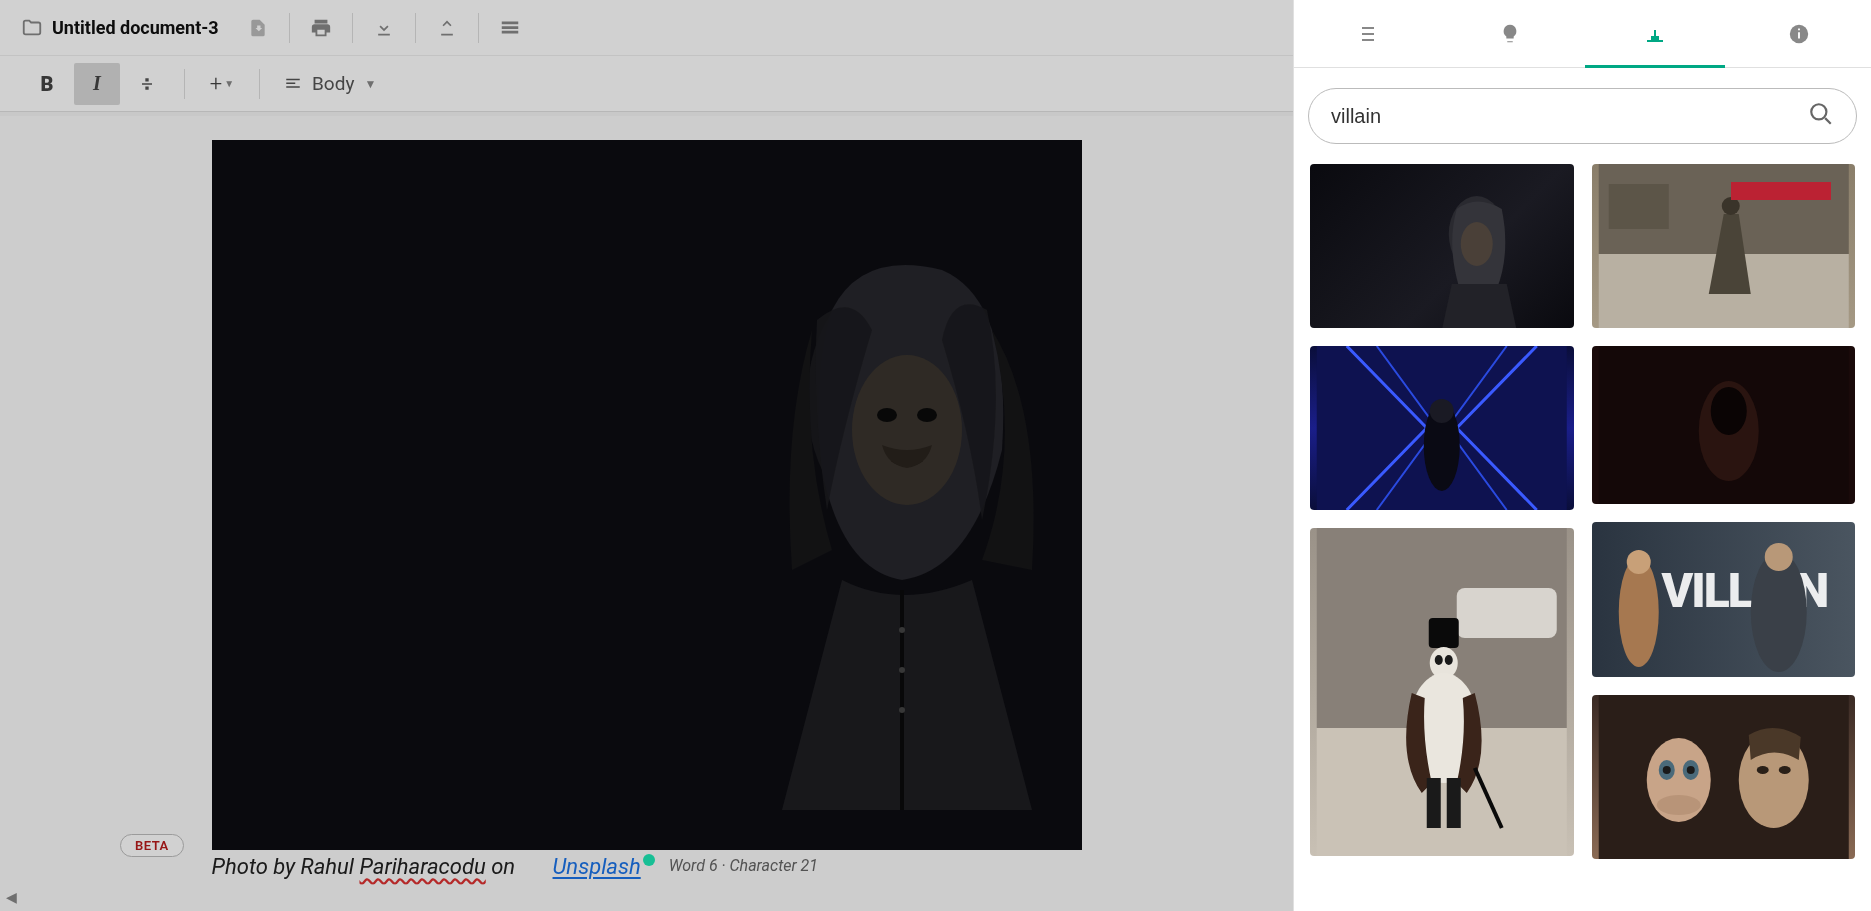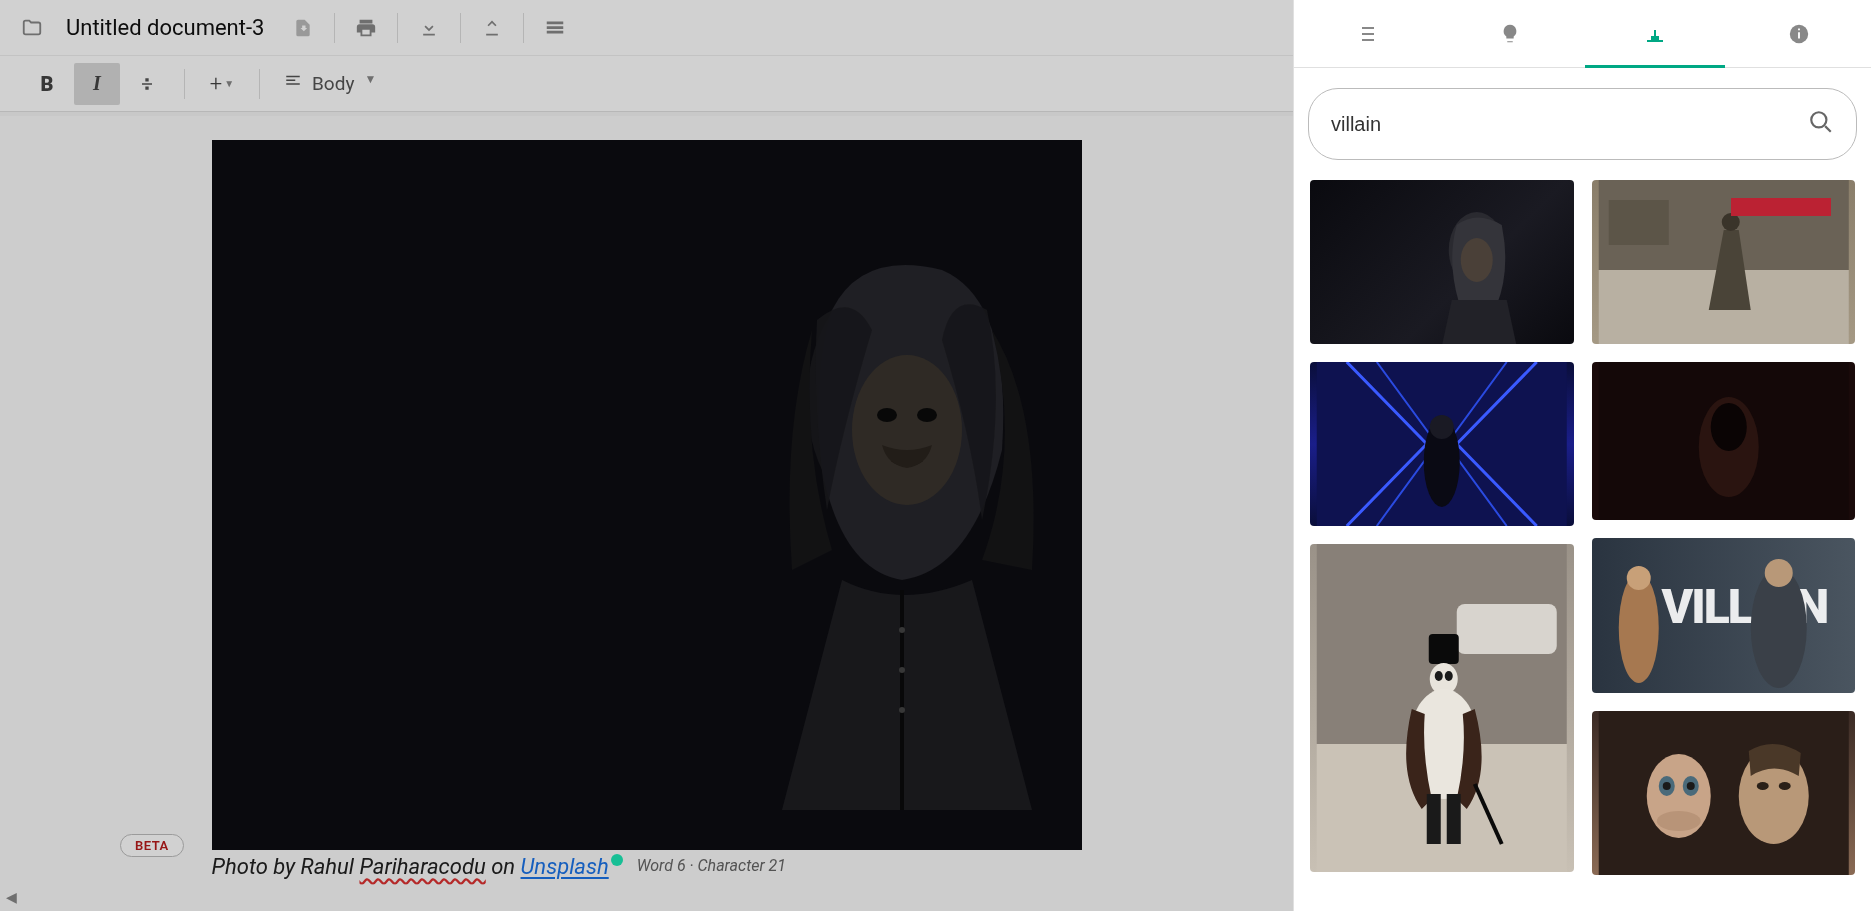--- a/index.html
+++ b/index.html
@@ -5,54 +5,54 @@
 * { margin: 0; padding: 0; box-sizing: border-box; }
 body { font-family: -apple-system, BlinkMacSystemFont, "Segoe UI", Roboto, sans-serif; width: 1871px; height: 911px; overflow: hidden; position: relative; background: #fff; }
 
 
 .main-wrap { position: absolute; left: 0; top: 0; width: 1293px; height: 911px; background: #f5f5f5; }
 .dim-overlay { position: absolute; left: 0; top: 0; width: 1293px; height: 911px; background: rgba(0,0,0,0.18); pointer-events: none; z-index: 50; }
 
 
 .toolbar1 { height: 56px; display: flex; align-items: center; padding: 0 12px; background: #fff; border-bottom: 1px solid #eee; }
 .toolbar1 .folder-btn { width: 40px; height: 40px; display: flex; align-items: center; justify-content: center; cursor: pointer; }
-.title { font-size: 22px; font-weight: 400; color: #111; margin-left: 14px; margin-right: 16px; }
+.title { font-size: 18px; font-weight: 700; color: #111; margin-right: 16px; }
 .tb-btn { width: 46px; height: 40px; display: flex; align-items: center; justify-content: center; cursor: pointer; color: #777; }
 .tb-sep { width: 1px; height: 30px; background: #ddd; margin: 0 8px; }
 
 
 .toolbar2 { height: 56px; display: flex; align-items: center; padding: 0 24px; background: #fff; border-bottom: 1px solid #e0e0e0; gap: 4px; }
 .fmt-btn { width: 46px; height: 42px; display: flex; align-items: center; justify-content: center; cursor: pointer; color: #444; border-radius: 2px; }
 .fmt-btn.active { background: #d8d8d8; }
 .fmt-sep { width: 1px; height: 30px; background: #ddd; margin: 0 10px; }
-.body-select { display: flex; gap: 10px; padding: 0 10px; cursor: pointer; color: #555; font-size: 19px; }
+.body-select { display: flex; align-items: center; gap: 10px; padding: 0 10px; cursor: pointer; color: #555; font-size: 19px; }
 .body-select .caret { font-size: 12px; color: #888; }
 
 
 .editor { position: absolute; top: 116px; left: 0; width: 1293px; bottom: 0; overflow: hidden; background: #fafafa; }
 .page { margin: 24px auto 0; width: 870px; }
 .photo { width: 870px; height: 710px; background: #101014; position: relative; overflow: hidden; }
 .caption-row { display: flex; align-items: flex-start; gap: 14px; margin-top: 4px; font-style: italic; font-size: 22px; color: #222; }
 .caption .u { text-decoration: underline; text-decoration-color: #d33; text-decoration-style: wavy; text-underline-offset: 3px; }
-.caption .link { color: #1a73e8; text-decoration: underline; }
+.caption .link { color: #1a73e8; text-decoration: underline; margin-left: 32px; }
 .cursor-bubble { display: inline-block; width: 12px; height: 12px; border-radius: 50%; background: #1de9b6; vertical-align: super; margin-left: 2px; }
 .status { font-size: 16px; color: #666; margin-top: 2px; white-space: nowrap; }
 
 .beta-badge { position: absolute; left: 120px; bottom: 54px; border: 1px solid #bdbdbd; border-radius: 14px; padding: 3px 14px; font-size: 13px; color: #b91c1c; font-weight: 600; letter-spacing: .5px; background: #fff; }
 .collapse-left { position: absolute; left: 6px; bottom: 6px; color: #888; font-size: 14px; }
 
 
 .sidebar { position: absolute; right: 0; top: 0; width: 578px; height: 911px; background: #fff; border-left: 1px solid #e0e0e0; display: flex; flex-direction: column; z-index: 60; }
 .side-tabs { height: 68px; display: flex; border-bottom: 1px solid #e0e0e0; }
 .side-tab { flex: 1; display: flex; align-items: center; justify-content: center; cursor: pointer; color: #888; position: relative; }
 .side-tab.active { color: #00a884; }
 .side-tab.active::after { content: ""; position: absolute; bottom: -1px; left: 50%; transform: translateX(-50%); width: 140px; height: 3px; background: #00a884; }
 
 .search-wrap { padding: 20px 14px 10px; }
-.search-box { display: flex; align-items: center; border: 1px solid #bbb; border-radius: 30px; height: 72px; padding: 0 22px; }
+.search-box { display: flex; align-items: center; border: 1px solid #bbb; border-radius: 30px; height: 56px; padding: 0 22px; }
 .search-box input { flex: 1; border: none; outline: none; font-size: 20px; color: #333; background: transparent; }
 .search-box .search-icon { color: #666; }
 
 .results { flex: 1; overflow-y: auto; padding: 10px 16px 20px; position: relative; }
 .results-grid { display: grid; grid-template-columns: 1fr 1fr; gap: 18px; align-items: start; }
 .thumb { width: 100%; border-radius: 4px; background: #222; display: block; position: relative; overflow: hidden; cursor: pointer; }
 .thumb.t1 { height: 164px; background: linear-gradient(135deg,#0a0a0f 0%,#1a1a22 60%,#0a0a0f 100%); }
 .thumb.t2 { height: 164px; background: linear-gradient(180deg,#8a7e6a 0%,#a59984 100%); }
 .thumb.t3 { height: 164px; background: linear-gradient(180deg,#0a0e3a 0%,#1a1e8a 50%,#0a0e3a 100%); }
 .thumb.t4 { height: 158px; background: #1a0a0a; }

